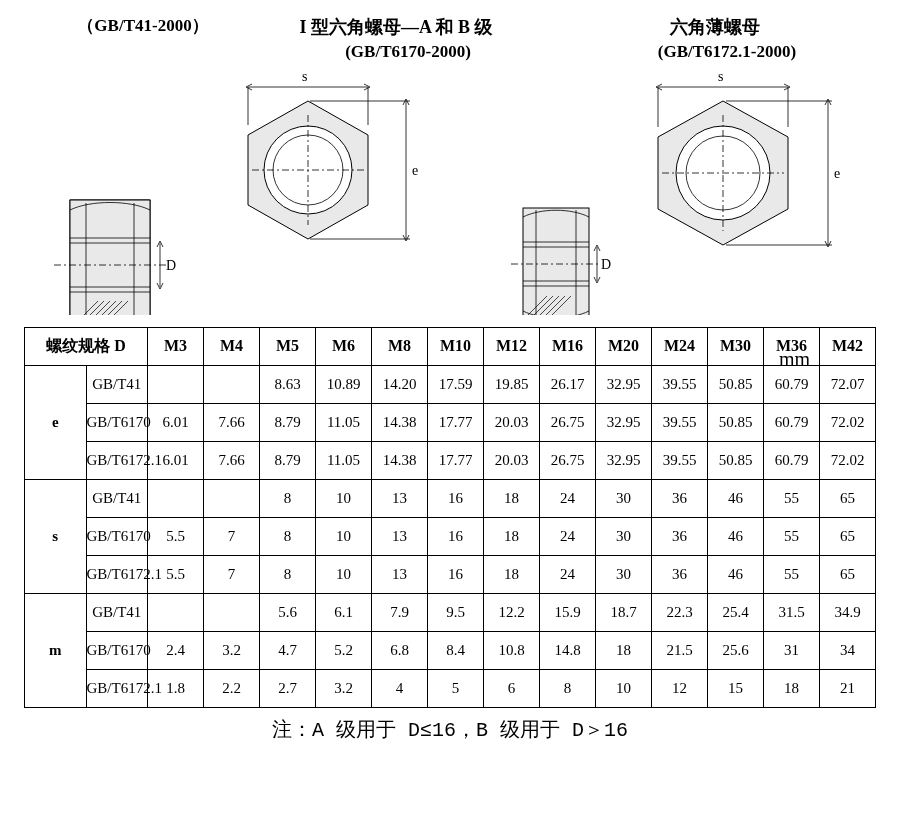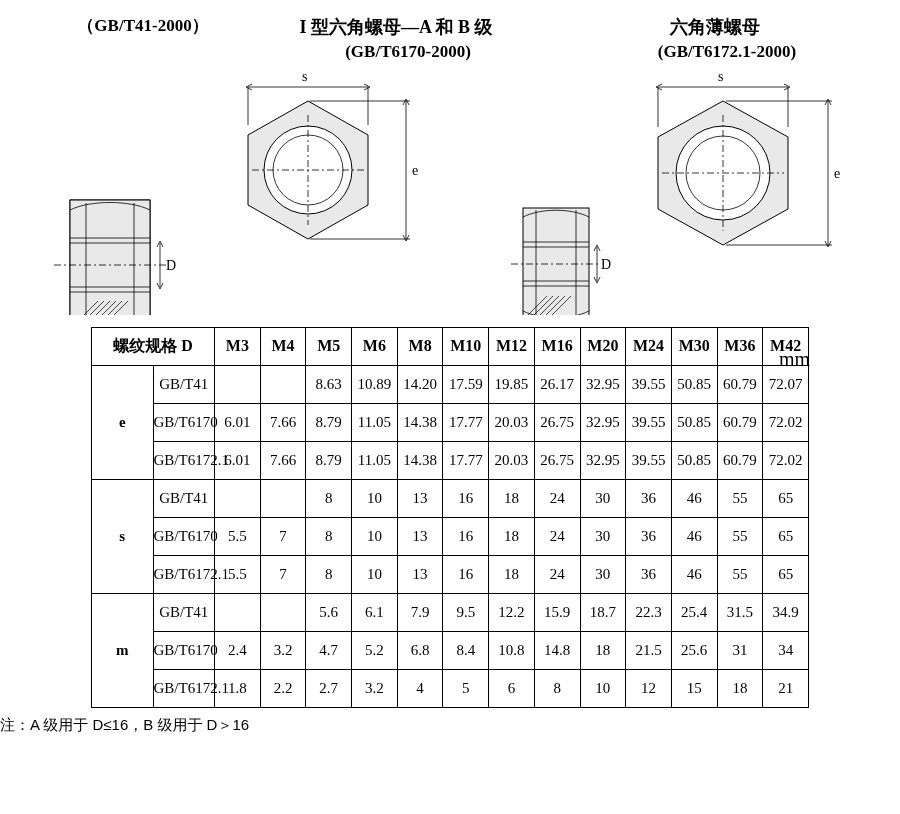--- a/index.html
+++ b/index.html
@@ -38,21 +38,21 @@
     position:absolute;
     right:90px;
     top:348px;
     font-size:20px;
     font-family:"Liberation Serif", serif;
   }
 
   table.spec{
     border-collapse:collapse;
     margin:0 auto;
-    width:718px;
+    width:852px;
     table-layout:fixed;
   }
   table.spec td, table.spec th{
     border:1px solid #000;
     text-align:center;
     font-size:15px;
     height:37px;
     padding:0;
     font-family:"Liberation Serif", serif;
   }
@@ -69,24 +69,24 @@
     font-size:14px;
     width:96px;
   }
   th.specname{
     width:122px;
     font-size:16px;
   }
   .thick-top td, .thick-top th{border-top:2px solid #000;}
   .tablewrap{position:relative;}
   .note{
-    text-align:left;
-    font-size:15px;
+    text-align:center;
+    font-size:20px;
     padding-top:8px;
-    font-family:Liberation Sans, sans-serif;
+    font-family:Liberation Mono, monospace;
   }
   svg .thin{stroke:#000;stroke-width:0.8;fill:none;}
   svg .dash{stroke:#000;stroke-width:0.8;fill:none;stroke-dasharray:7 3 2 3;}
   svg .hatch{stroke:#000;stroke-width:0.7;fill:none;}
   svg text{font-family:"Liberation Serif", serif;font-size:14px;fill:#000;}
   svg .face{fill:#e9e9e9;stroke:#000;stroke-width:1;}
   svg .white{fill:#ffffff;stroke:#000;stroke-width:1;}
 </style>
 </head>
 <body>

